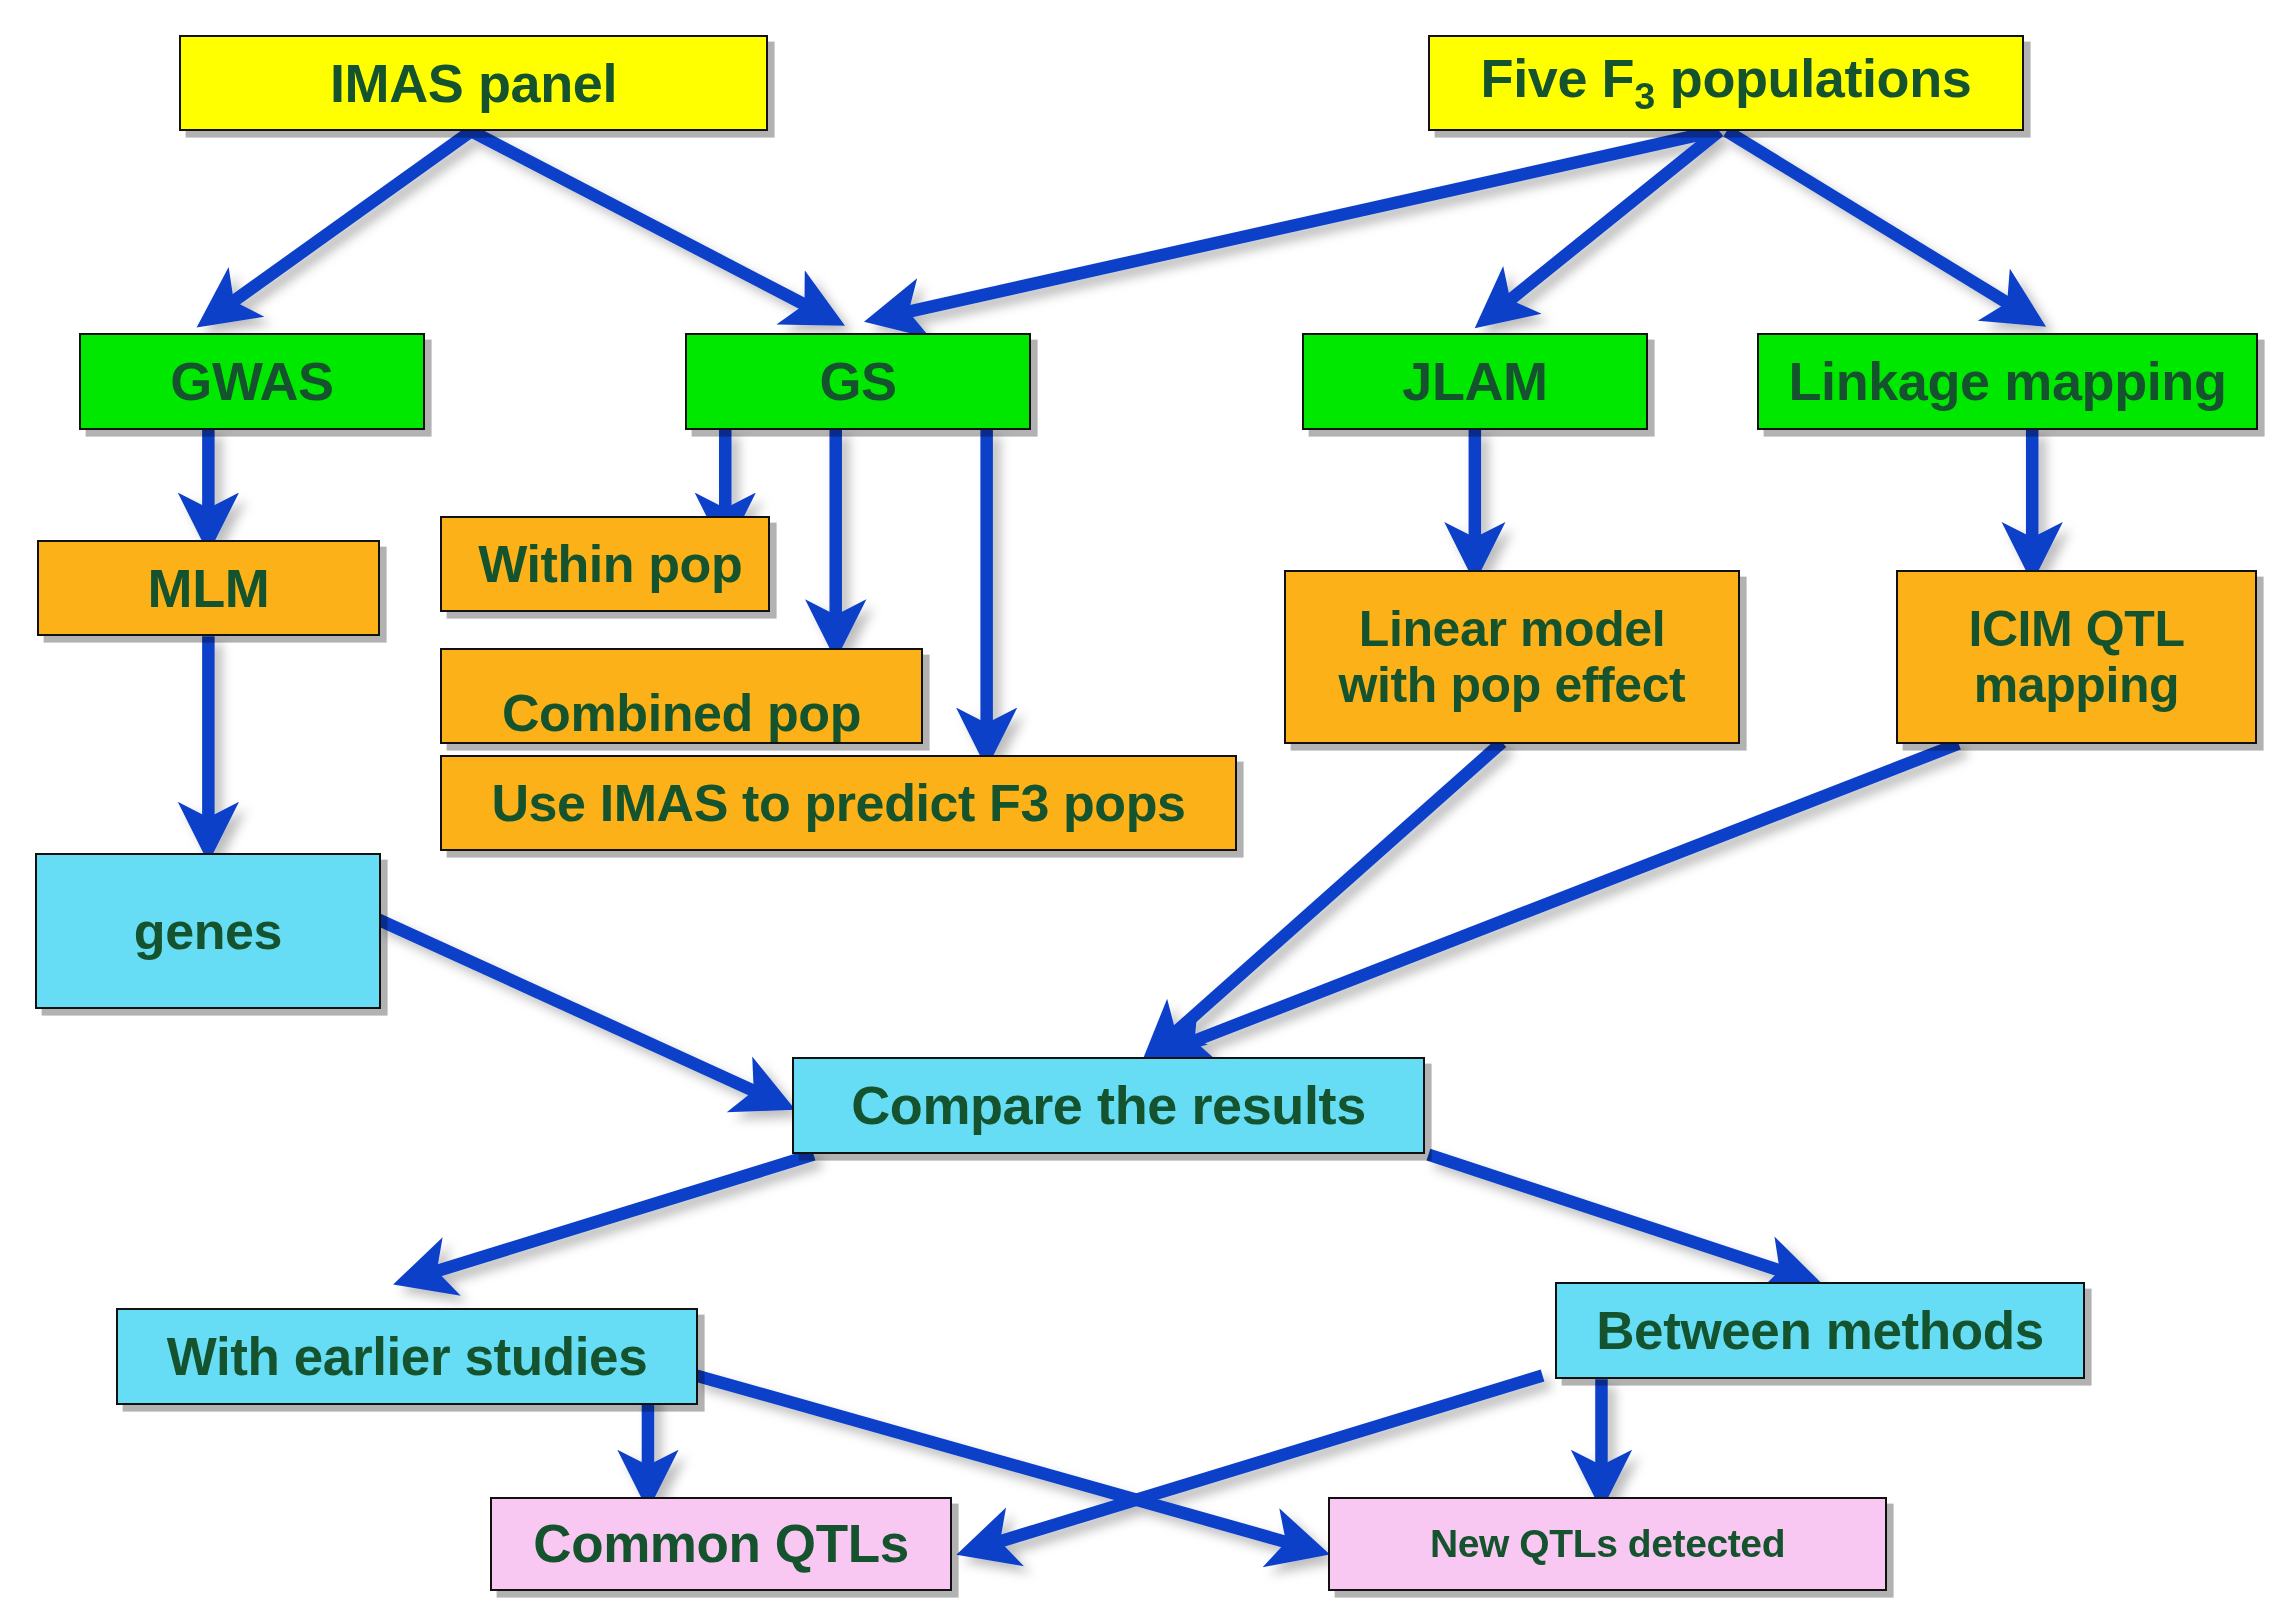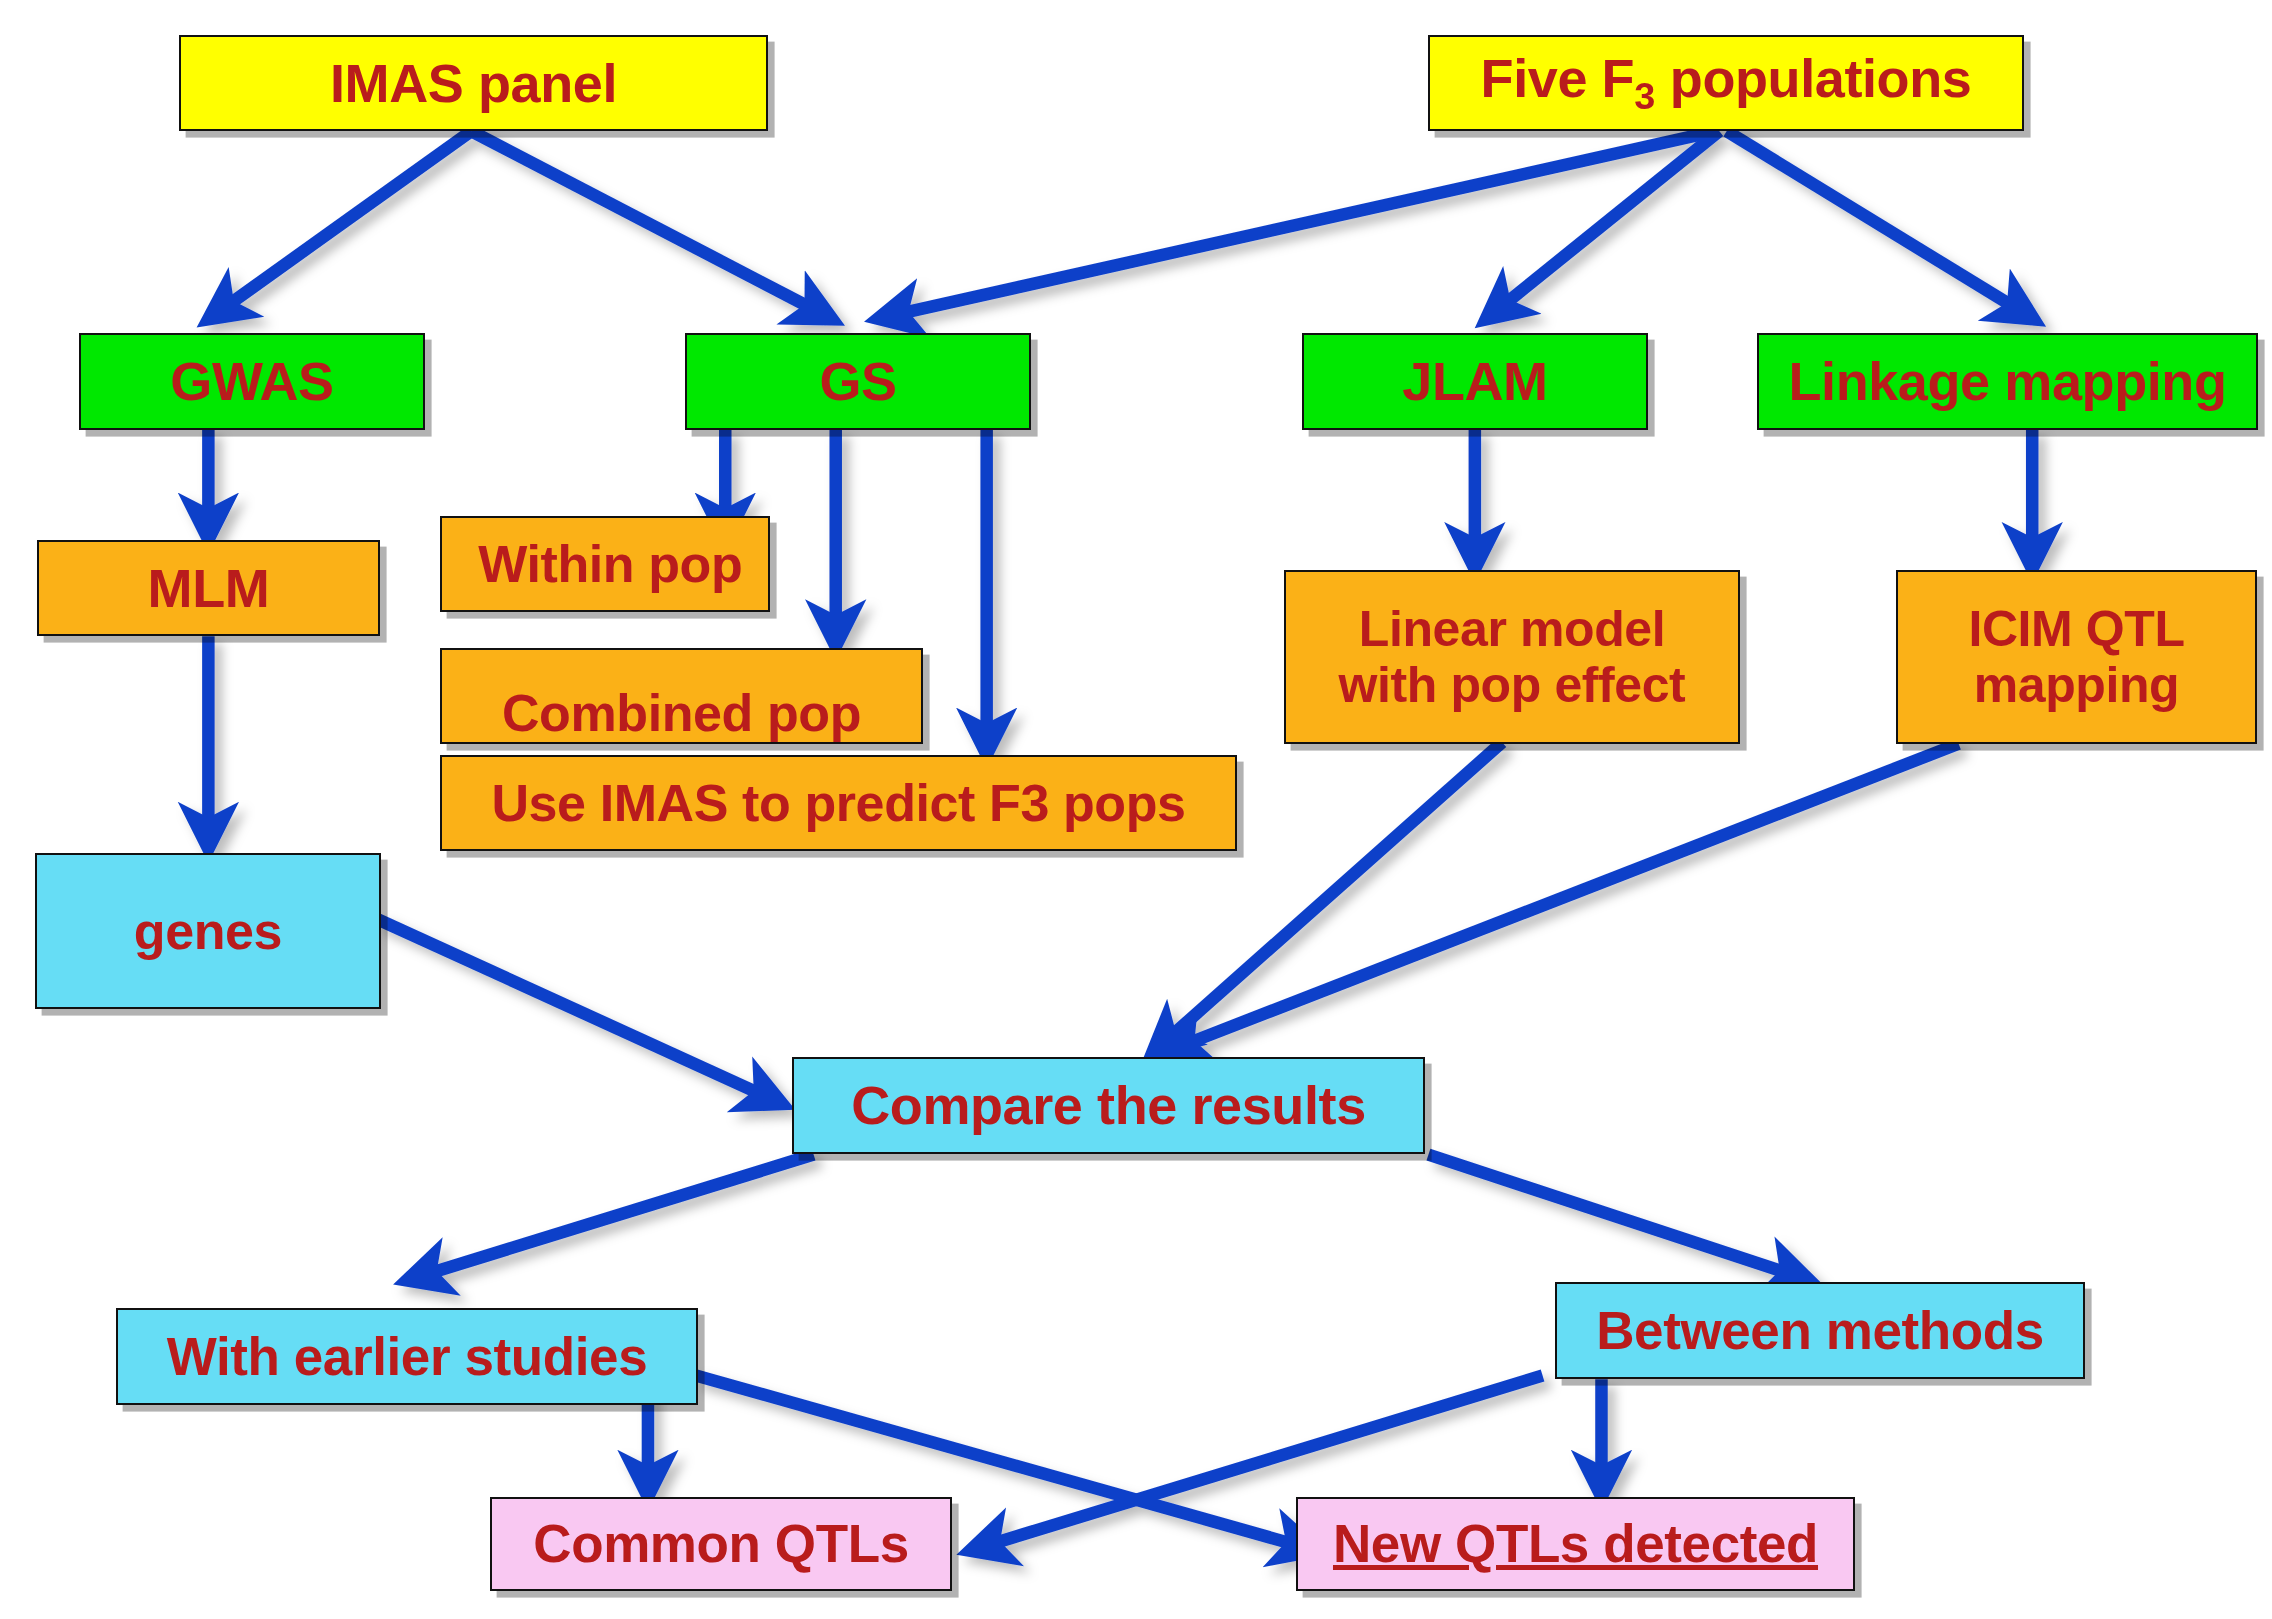--- a/index.html
+++ b/index.html
@@ -21,21 +21,21 @@
     display: block;
   }
   .node-box {
     position: absolute;
     box-sizing: border-box;
     border: 2.9px solid #111111;
     display: flex;
     align-items: center;
     justify-content: center;
     text-align: center;
-    color: #b91c1c;
+    color: #14532d;
     font-weight: bold;
     line-height: 1.12;
     letter-spacing: -0.4px;
     box-shadow: 6.6px 6.6px 0 rgba(0,0,0,0.30);
     z-index: 5;
     padding: 0 7.4px;
   }
   .fill-yellow { background: #ffff00; }
   .fill-green  { background: #00e800; }
   .fill-orange { background: #fbb117; }
@@ -170,18 +170,18 @@
   </div>
 
   <div class="node-box fill-cyan" style="left:1555px; top:1282px; width:530px; height:97px; font-size:53px;">
     <span class="node-label">Between methods</span>
   </div>
 
   <div class="node-box fill-pink" style="left:490px; top:1497px; width:462px; height:94px; font-size:53px;">
     <span class="node-label">Common QTLs</span>
   </div>
 
-  <div class="node-box fill-pink" style="left:1296px; top:1497px; width:559px; height:94px; font-size:53px;text-decoration:underline;">
+  <div class="node-box fill-pink" style="left:1328px; top:1497px; width:559px; height:94px; font-size:39px;">
     <span class="node-label">New QTLs detected</span>
   </div>
 
 </div>
 
 
 </body></html>

